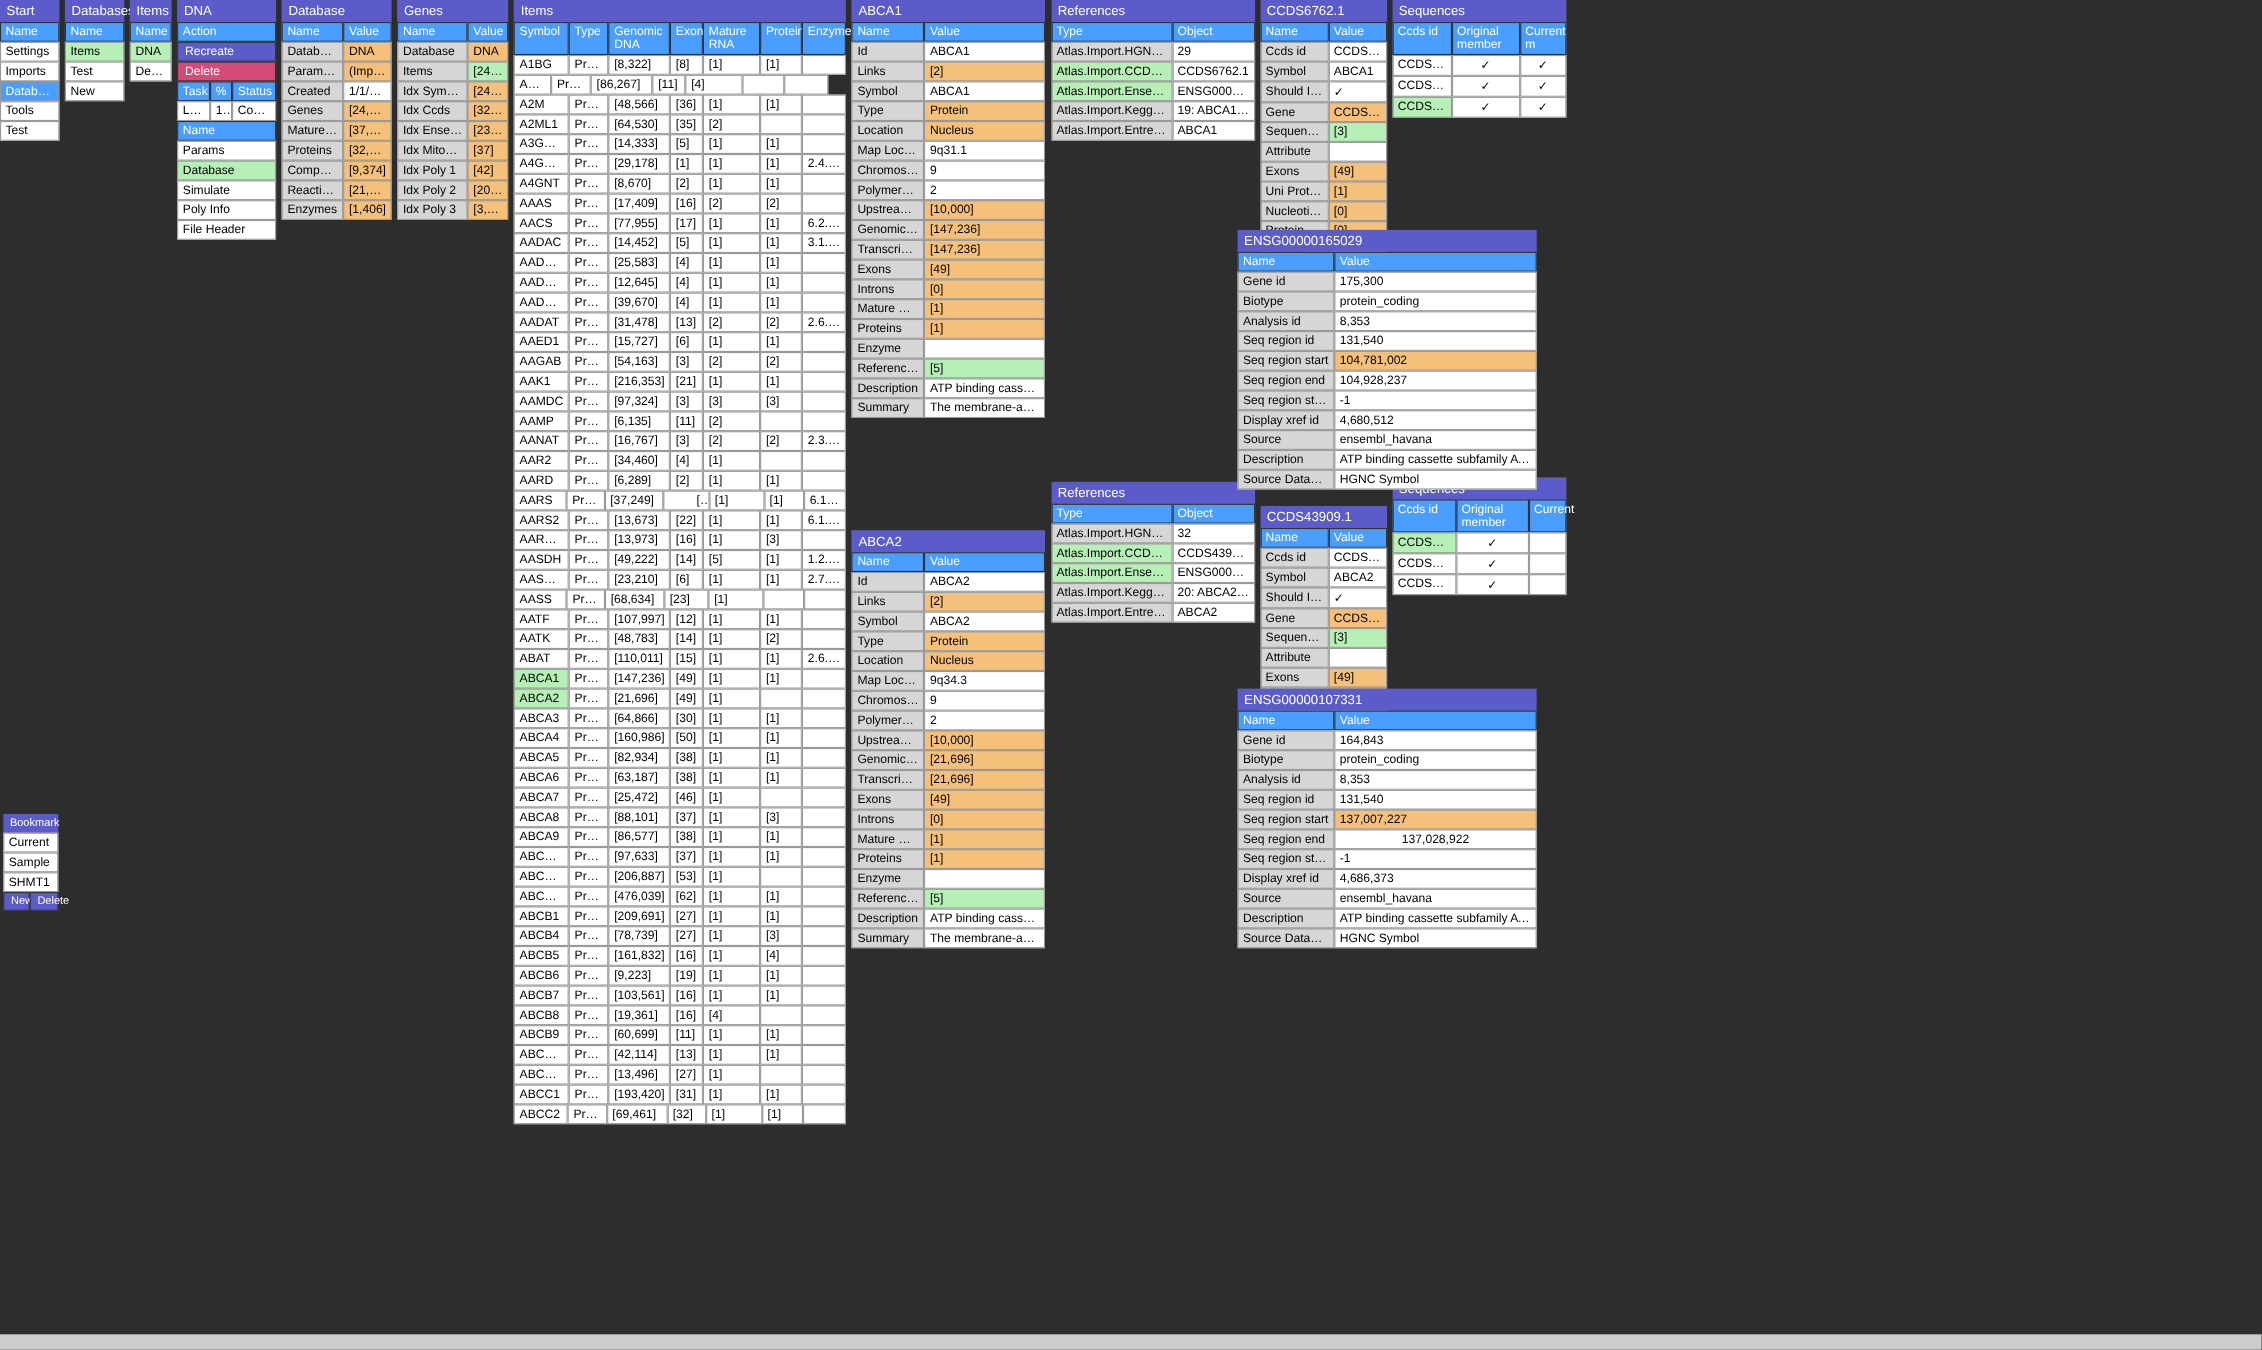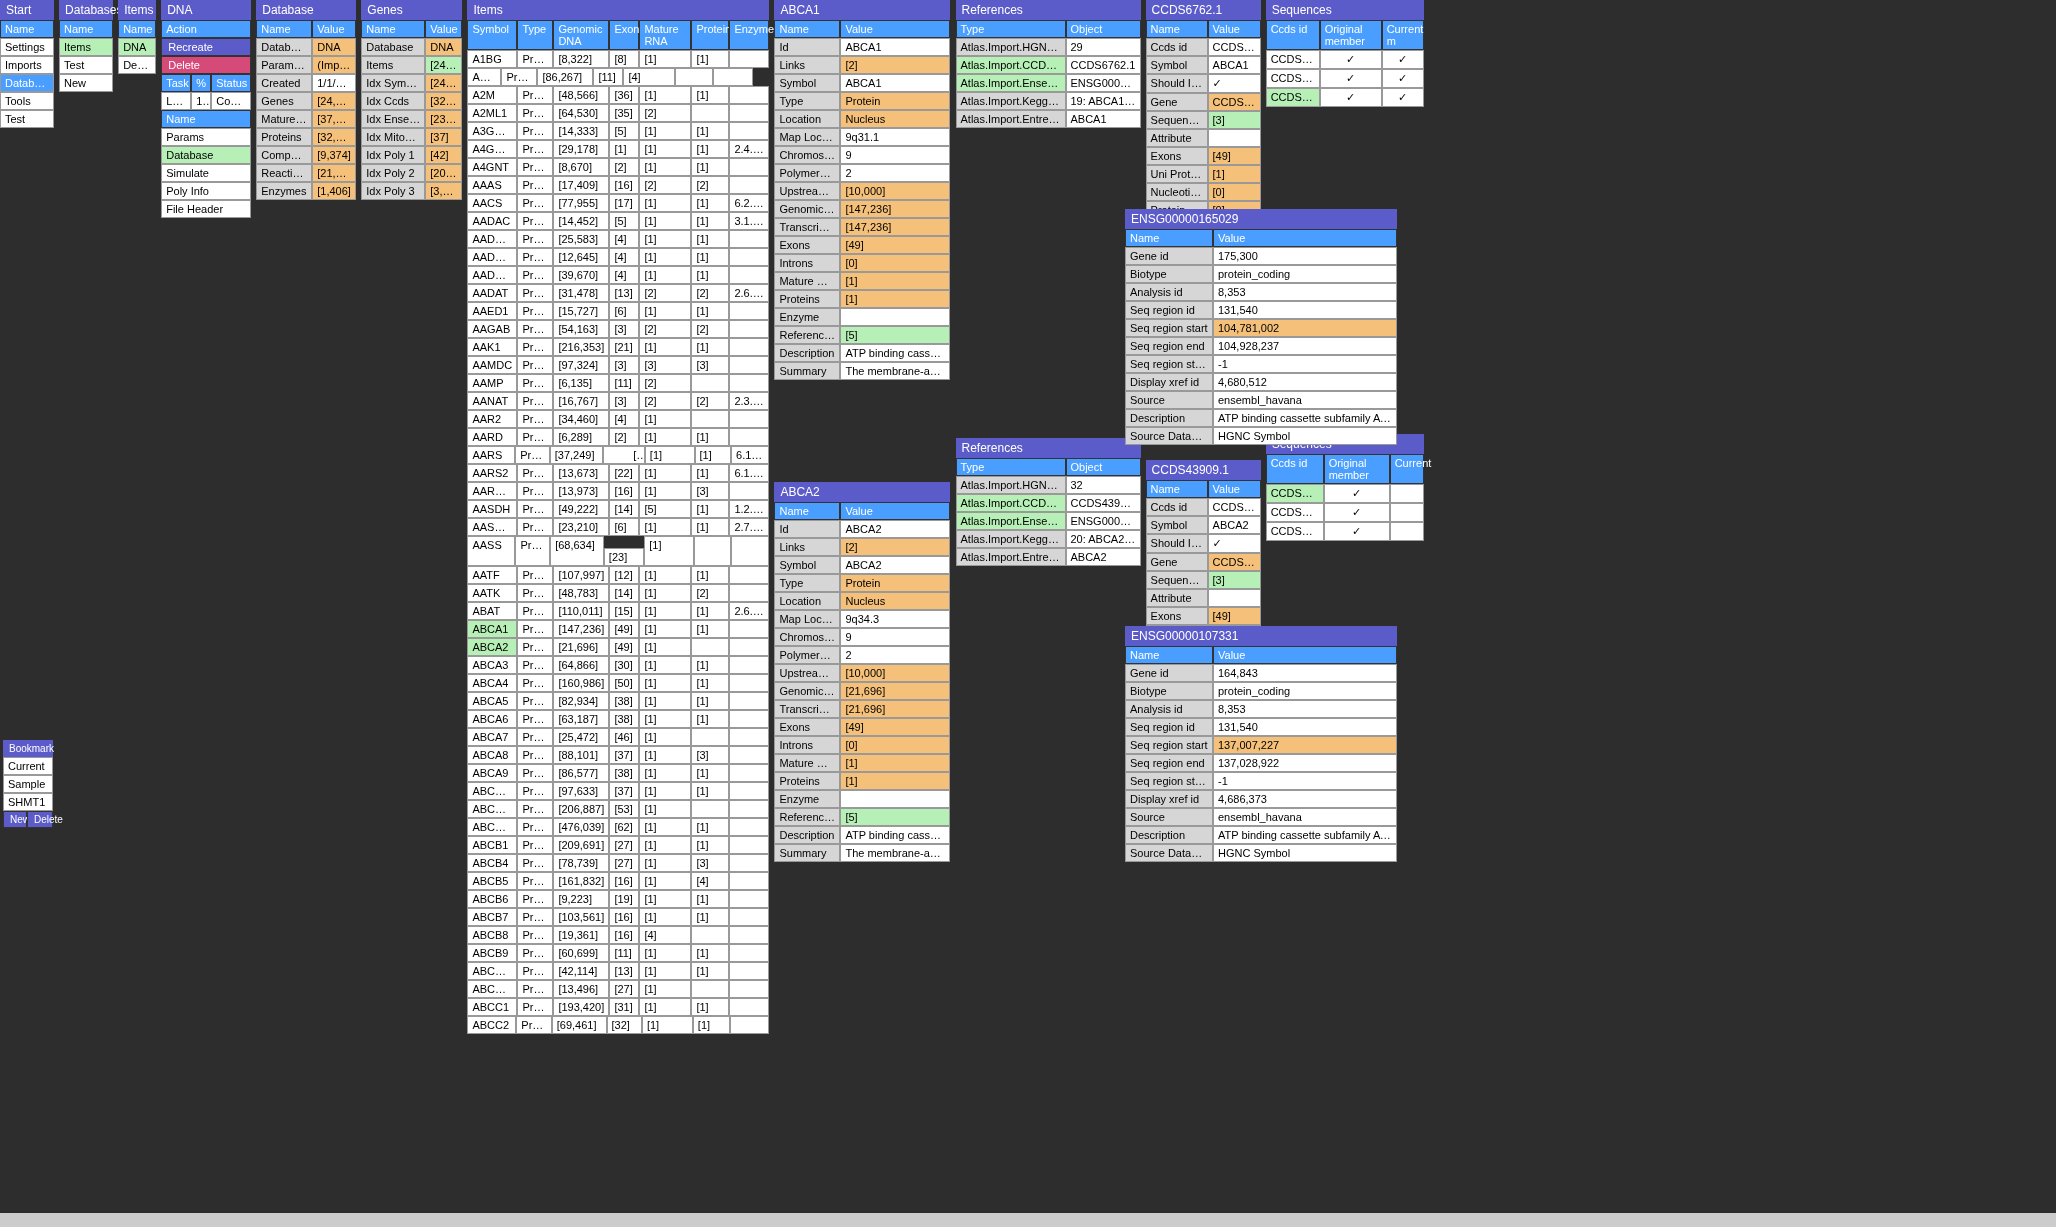--- a/index.html
+++ b/index.html
@@ -429,21 +429,21 @@
         <div class="cell" style="width: 56px;">[23,210]</div>
         <div class="cell" style="width: 30px;">[6]</div>
         <div class="cell" style="width: 52px;">[1]</div>
         <div class="cell" style="width: 38px;">[1]</div>
         <div class="cell" style="width: 40px;">2.7.8.7</div>
       </div>
       <div class="row">
         <div class="cell" style="width: 50px;">AASS</div>
         <div class="cell" style="width: 36px;">Protein</div>
         <div class="cell" style="width: 56px;">[68,634]</div>
-        <div class="cell" style="width: 42px; margin-top: 12px;">[23]</div>
+        <div class="cell" style="width: 42px;">[23]</div>
         <div class="cell" style="width: 52px;">[1]</div>
         <div class="cell" style="width: 38px;"></div>
         <div class="cell" style="width: 40px;"></div>
       </div>
       <div class="row">
         <div class="cell" style="width: 50px;">AATF</div>
         <div class="cell" style="width: 36px;">Protein</div>
         <div class="cell" style="width: 56px;">[107,997]</div>
         <div class="cell" style="width: 30px;">[12]</div>
         <div class="cell" style="width: 52px;">[1]</div>
@@ -1155,21 +1155,21 @@
       <div class="row">
         <div class="cell dk" style="width: 88px;">Seq region id</div>
         <div class="cell" style="width: 184px;">131,540</div>
       </div>
       <div class="row">
         <div class="cell dk" style="width: 88px;">Seq region start</div>
         <div class="cell or" style="width: 184px;">137,007,227</div>
       </div>
       <div class="row">
         <div class="cell dk" style="width: 88px;">Seq region end</div>
-        <div class="cell" style="width: 184px;">137,028,922</div>
+        <div class="cell" style="width: 184px; text-align: center;">137,028,922</div>
       </div>
       <div class="row">
         <div class="cell dk" style="width: 88px;">Seq region strand</div>
         <div class="cell" style="width: 184px;">-1</div>
       </div>
       <div class="row">
         <div class="cell dk" style="width: 88px;">Display xref id</div>
         <div class="cell" style="width: 184px;">4,686,373</div>
       </div>
       <div class="row">

